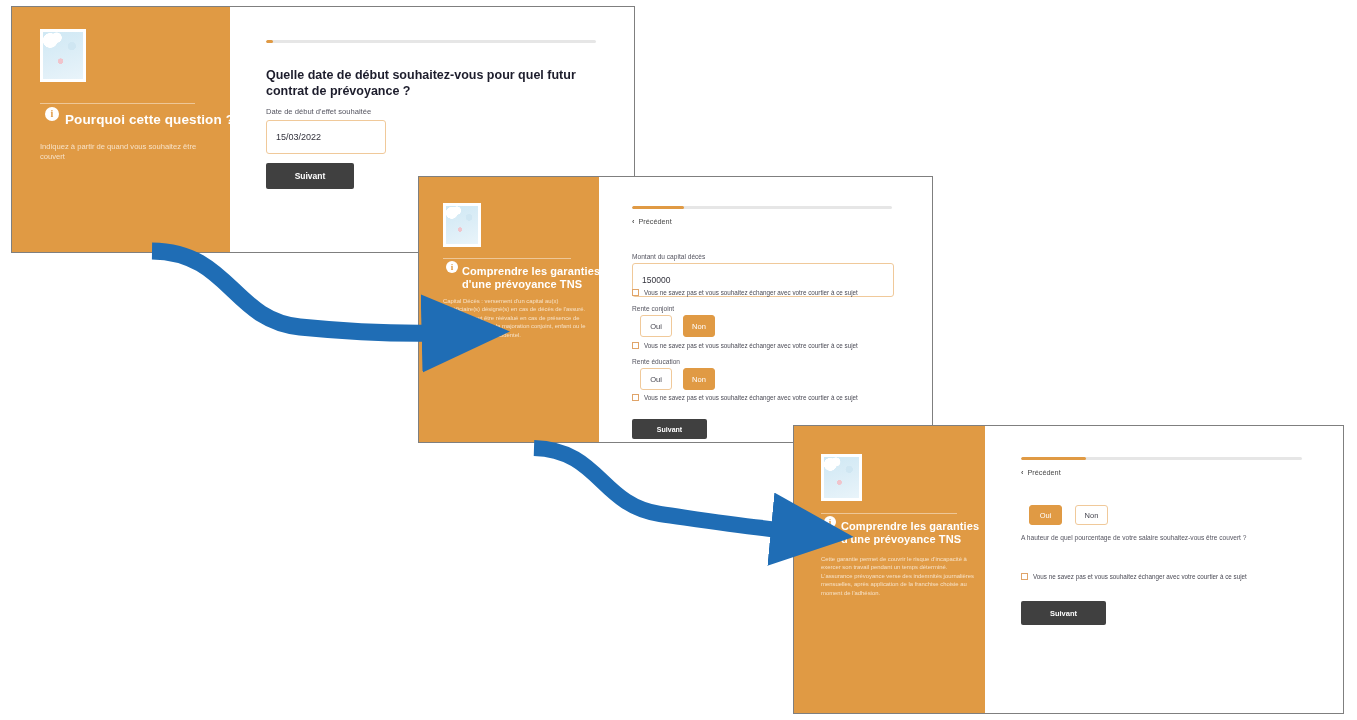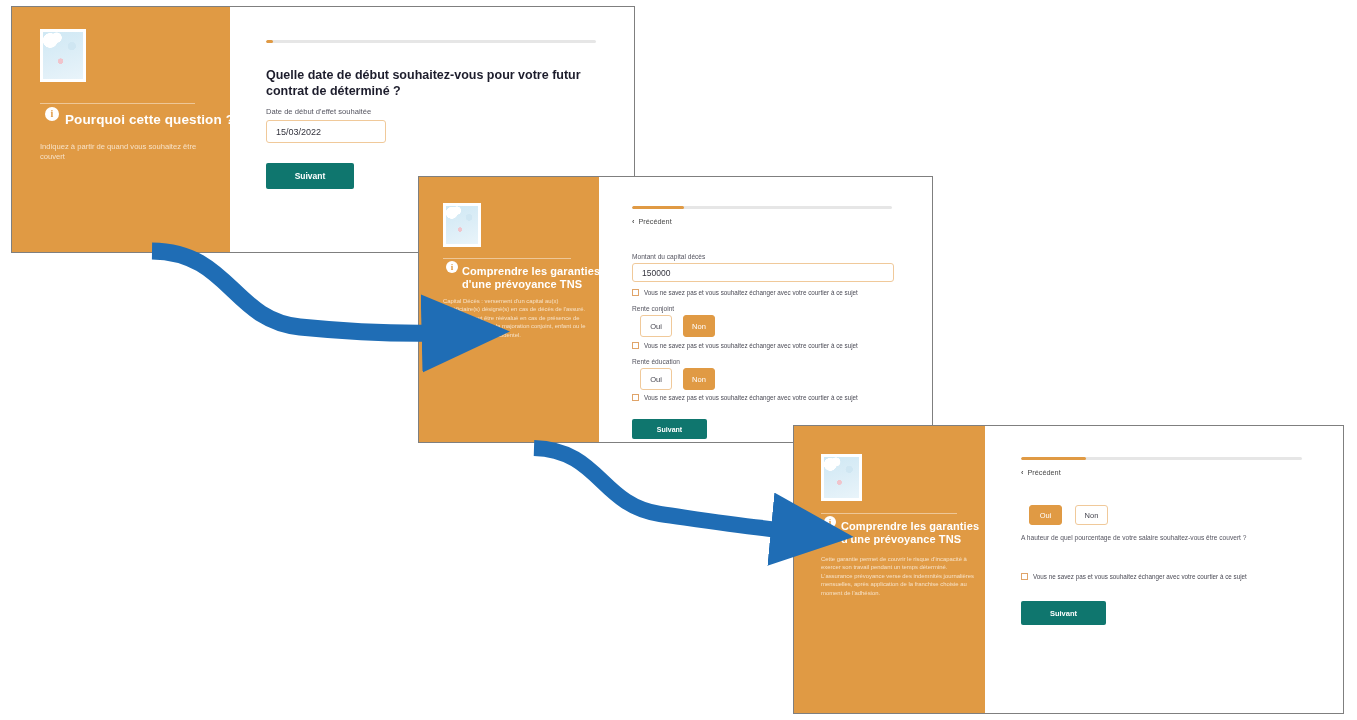--- a/index.html
+++ b/index.html
@@ -104,21 +104,21 @@
     color: #555560;
   }
   .text-input {
     position: absolute;
     border: 1px solid #f0c99a;
     border-radius: 3px;
     background: #fff;
     color: #33333d;
     display: flex;
     align-items: center;
-    padding: 8px 9px;
+    padding: 16px 9px;
   }
   .spinner {
     position: absolute;
     right: 8px; top: 50%;
     transform: translateY(-50%);
     display: flex; flex-direction: column; gap: 1px;
     color: #888;
     line-height: .7;
     font-size: 7px;
   }
@@ -139,21 +139,21 @@
     border-radius: 3px;
     background: #fff;
     color: #45454f;
     display: flex; align-items: center; justify-content: center;
     cursor: pointer;
     margin-left: 8px;
   }
   .yn.sel { background: #e09a44; border-color: #e09a44; color: #ffffff; }
   .btn-next {
     position: absolute;
-    background: #0f766e;
+    background: #404040;
     color: #ffffff;
     font-weight: bold;
     display: flex; align-items: center; justify-content: center;
     border: none; border-radius: 2px;
     cursor: pointer;
   }
 
   
   .arrow-layer {
     position: absolute; left: 0; top: 0;
@@ -228,21 +228,21 @@
       </div>
       <div class="aside-rule" id="p1-rule"></div>
       <div class="info-badge" id="p1-badge">i</div>
       <div class="aside-title" id="p1-title">Pourquoi cette question ?</div>
       <div class="aside-body" id="p1-body">Indiquez à partir de quand vous souhaitez être couvert</div>
     </div>
     <div class="panel-main">
       <div class="progress-track" id="p1-prog">
         <div class="progress-fill" style="width: 2%;"></div>
       </div>
-      <div class="q-title" id="p1-qtitle">Quelle date de début souhaitez-vous pour votre futur contrat de déterminé ?</div>
+      <div class="q-title" id="p1-qtitle">Quelle date de début souhaitez-vous pour quel futur contrat de prévoyance ?</div>
       <div class="field-label" id="p1-flabel">Date de début d'effet souhaitée</div>
       <div class="text-input" id="p1-input">
         <span>15/03/2022</span>
       </div>
       <div class="btn-next" id="p1-btn">Suivant</div>
     </div>
   </div>
 
   <div class="panel" id="panel2">
     <div class="panel-aside">

